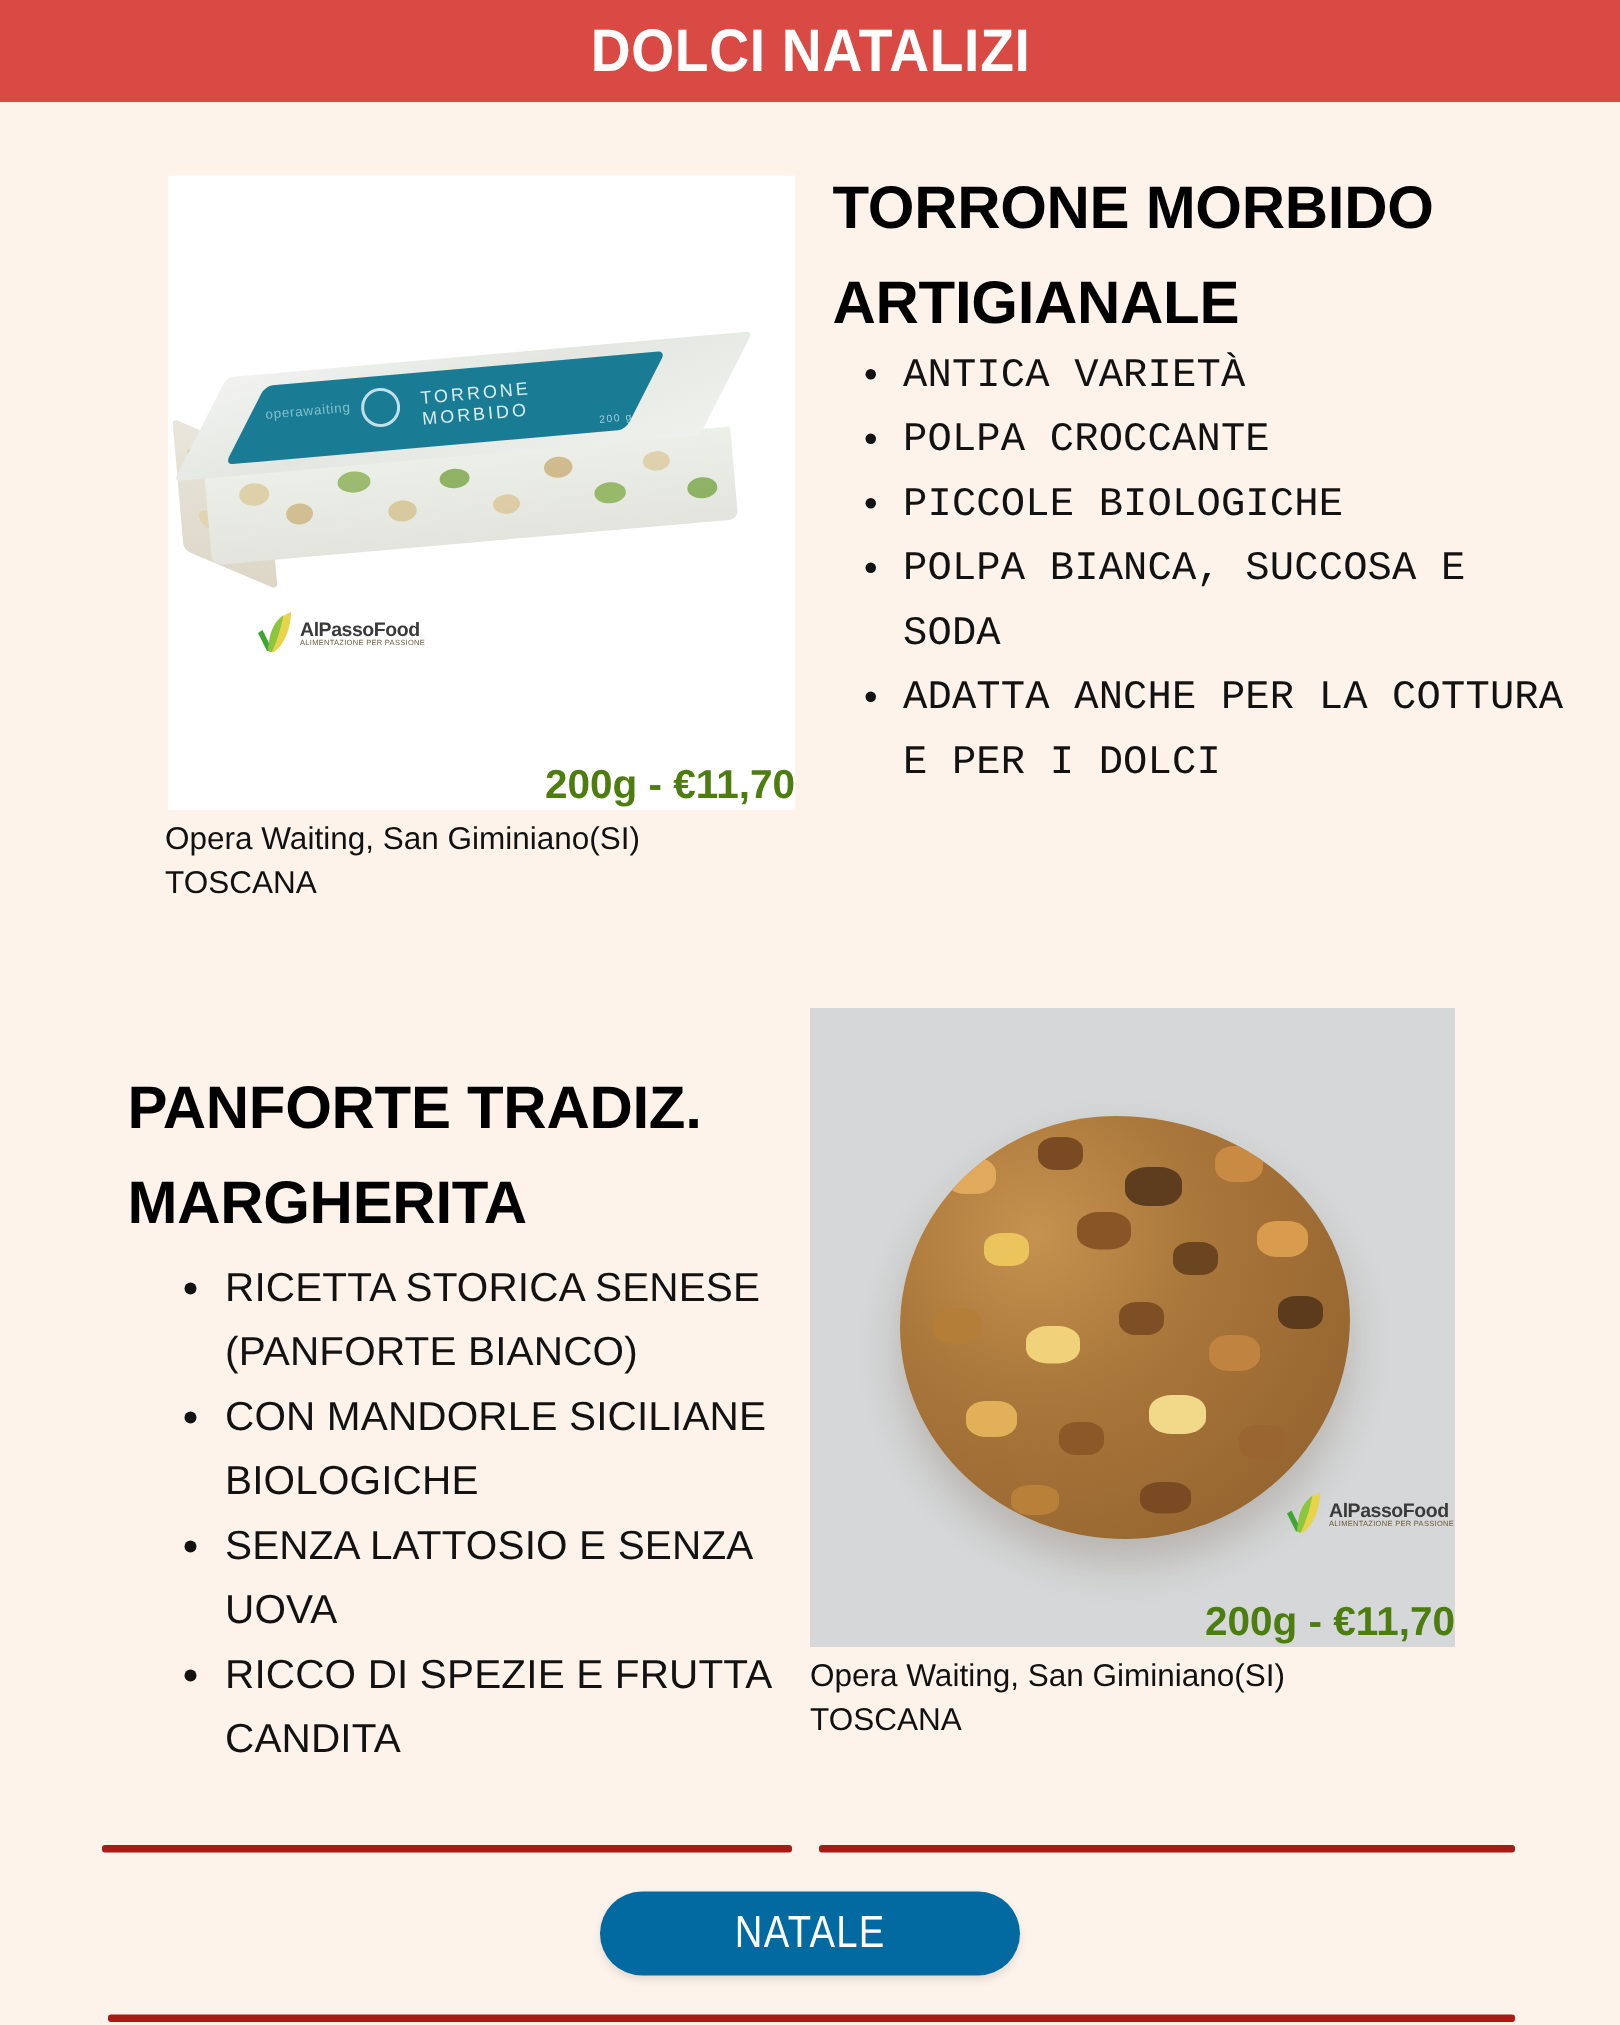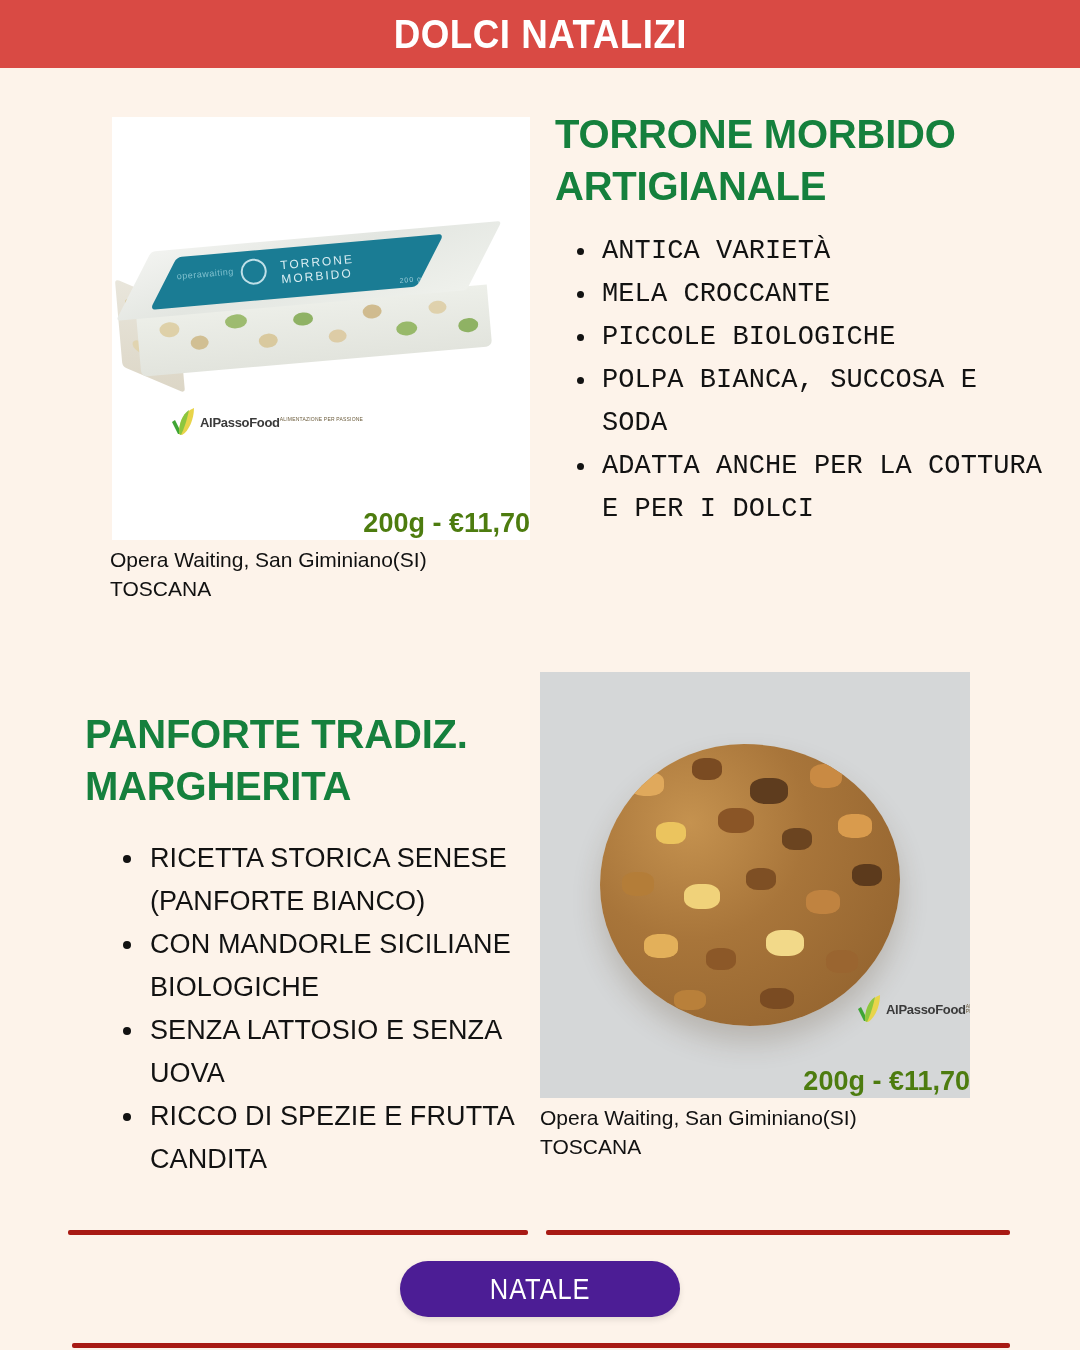--- a/index.html
+++ b/index.html
@@ -147,31 +147,31 @@
   }
 
   
   .wm {
     position: absolute;
     display: flex;
     align-items: center;
     gap: 4px;
   }
   .wm-leaf { position: relative; width: 26px; height: 30px; }
-  .wm-txt { display: flex; line-height: 1; }
+  .wm-txt { display: flex; flex-direction: column; line-height: 1; }
   .wm-name { font-size: 13px; font-weight: bold; color: #3A3A3A; letter-spacing: -0.3px; }
   .wm-sub { font-size: 5px; color: #6A5A3A; letter-spacing: 0.2px; margin-top: 1px; }
 
   
   .prod-title {
     position: absolute;
     font-size: 40px;
     font-weight: bold;
-    color: #15803d;
-    line-height: 52px;
+    color: #000000;
+    line-height: 63px;
     letter-spacing: -0.2px;
   }
   .bullets {
     position: absolute;
     margin: 0;
     padding-left: 38px;
     list-style: disc;
     font-size: 27px;
     color: #121212;
     line-height: 43px;
@@ -203,21 +203,21 @@
     border-radius: 2px;
   }
   .rule-left  { left: 68px;  top: 1230px; width: 460px; }
   .rule-right { left: 546px; top: 1230px; width: 464px; }
   .rule-bottom{ left: 72px;  top: 1343px; width: 938px; }
 
   .natale-pill {
     position: absolute;
     left: 400px; top: 1261px;
     width: 280px; height: 56px;
-    background: #4c1d95;
+    background: #0369a1;
     border-radius: 28px;
     display: flex;
     align-items: center;
     justify-content: center;
     box-shadow: 0 3px 6px rgba(0,0,0,0.10);
   }
   .natale-text {
     color: #FFFFFF;
     font-size: 30px;
     letter-spacing: 1px;
@@ -274,21 +274,21 @@
       <span class="wm-name">AlPassoFood</span>
       <span class="wm-sub">ALIMENTAZIONE PER PASSIONE</span>
     </div>
   </div>
 </div>
 
 <div class="prod-title" style="left:555px; top:108px; width:470px;">TORRONE MORBIDO ARTIGIANALE</div>
 
 <ul class="bullets" style="left:560px; top:230px; width:460px;font-family:Liberation Mono, monospace;">
   <li>ANTICA VARIETÀ</li>
-  <li>MELA CROCCANTE</li>
+  <li>POLPA CROCCANTE</li>
   <li>PICCOLE BIOLOGICHE</li>
   <li>POLPA BIANCA, SUCCOSA E SODA</li>
   <li>ADATTA ANCHE PER LA COTTURA E PER I DOLCI</li>
 </ul>
 
 <div class="price" style="left:230px; top:508px; width:300px;">200g - €11,70</div>
 <div class="origin" style="left:110px; top:545px; width:425px;">Opera Waiting, San Giminiano(SI)</div>
 <div class="origin" style="left:110px; top:574px; width:425px;">TOSCANA</div>
 
 <div class="prod-title" style="left:85px; top:680px; width:450px;margin-top:28px;">PANFORTE TRADIZ. MARGHERITA</div>

